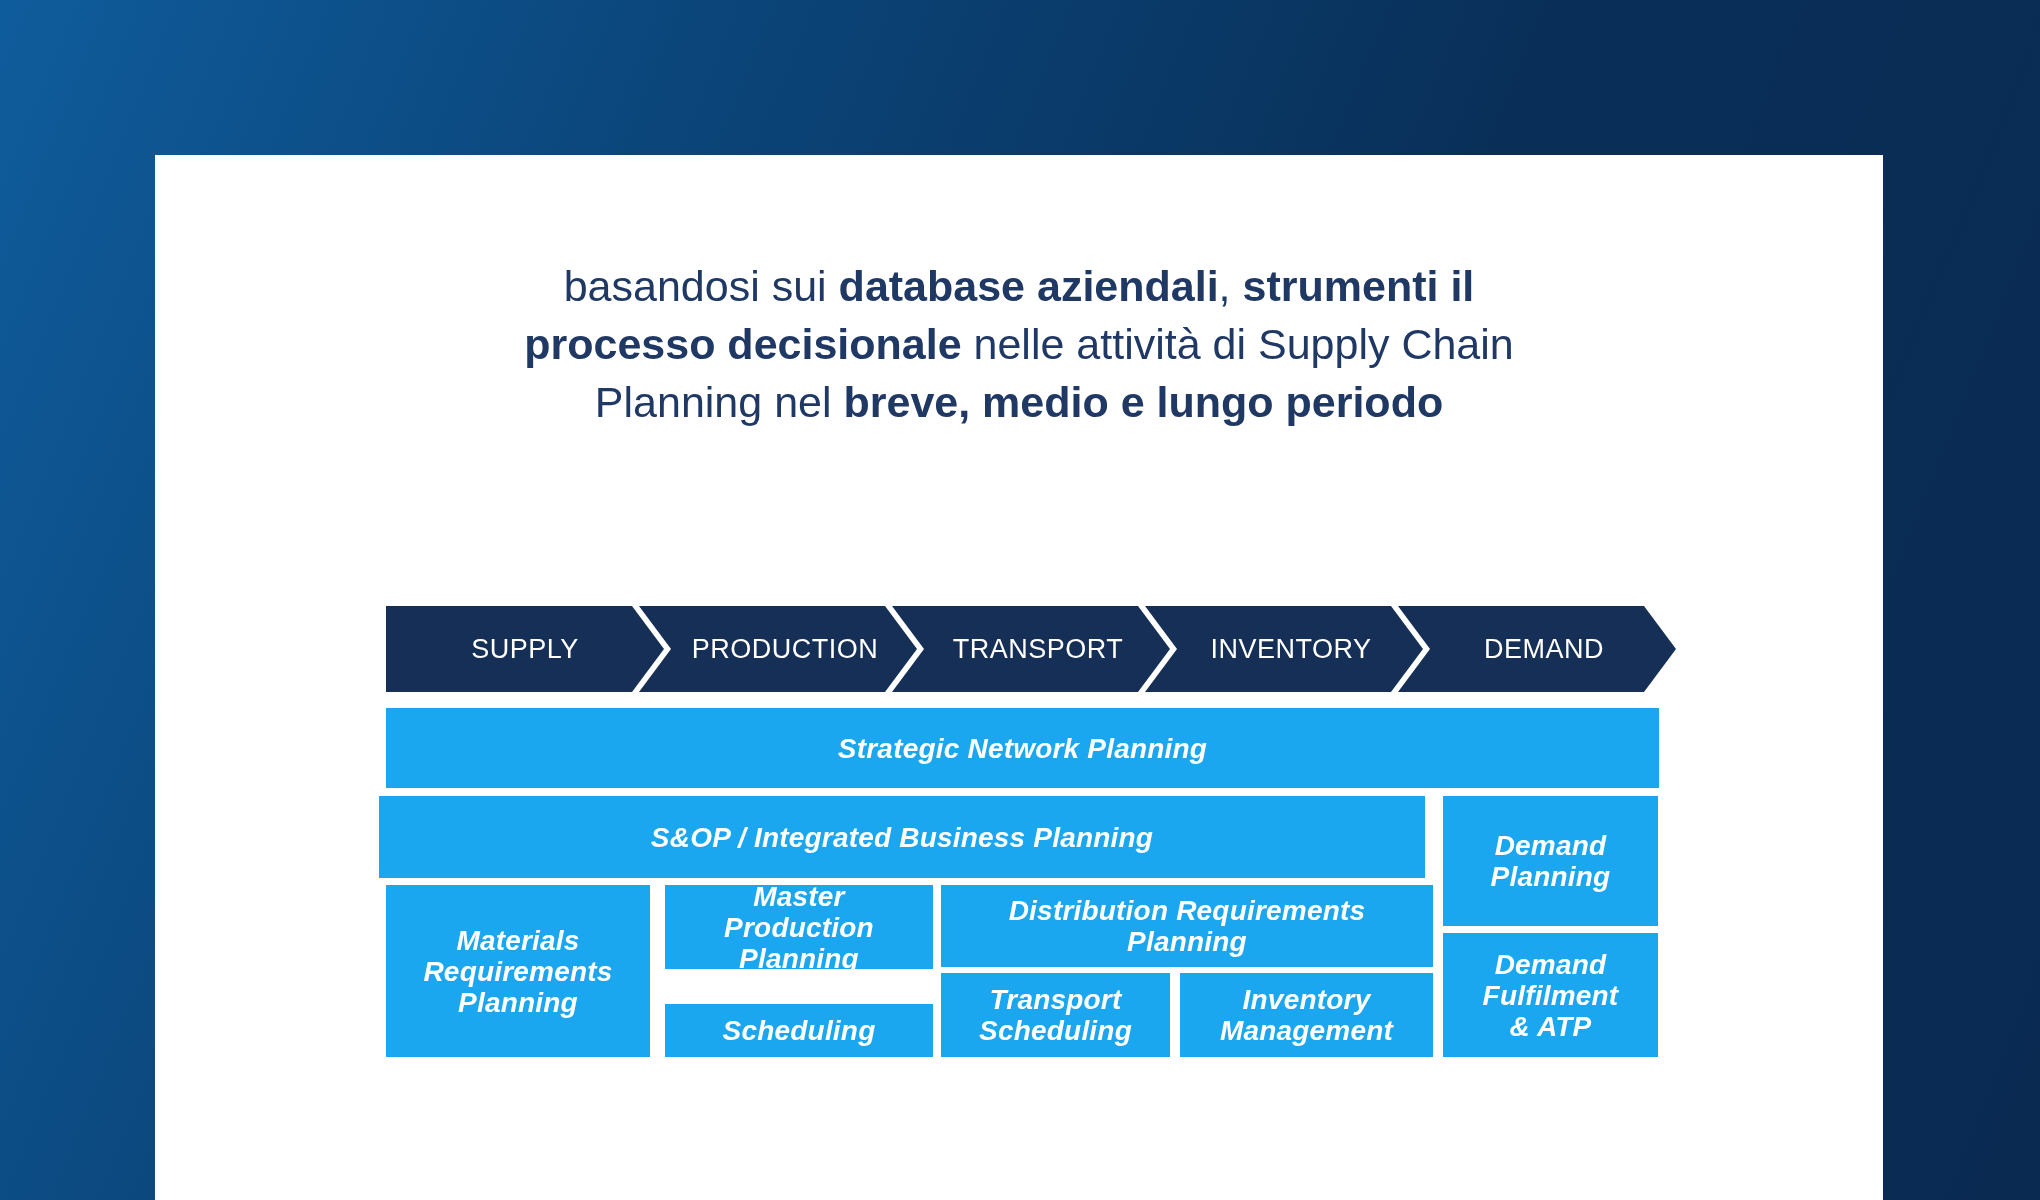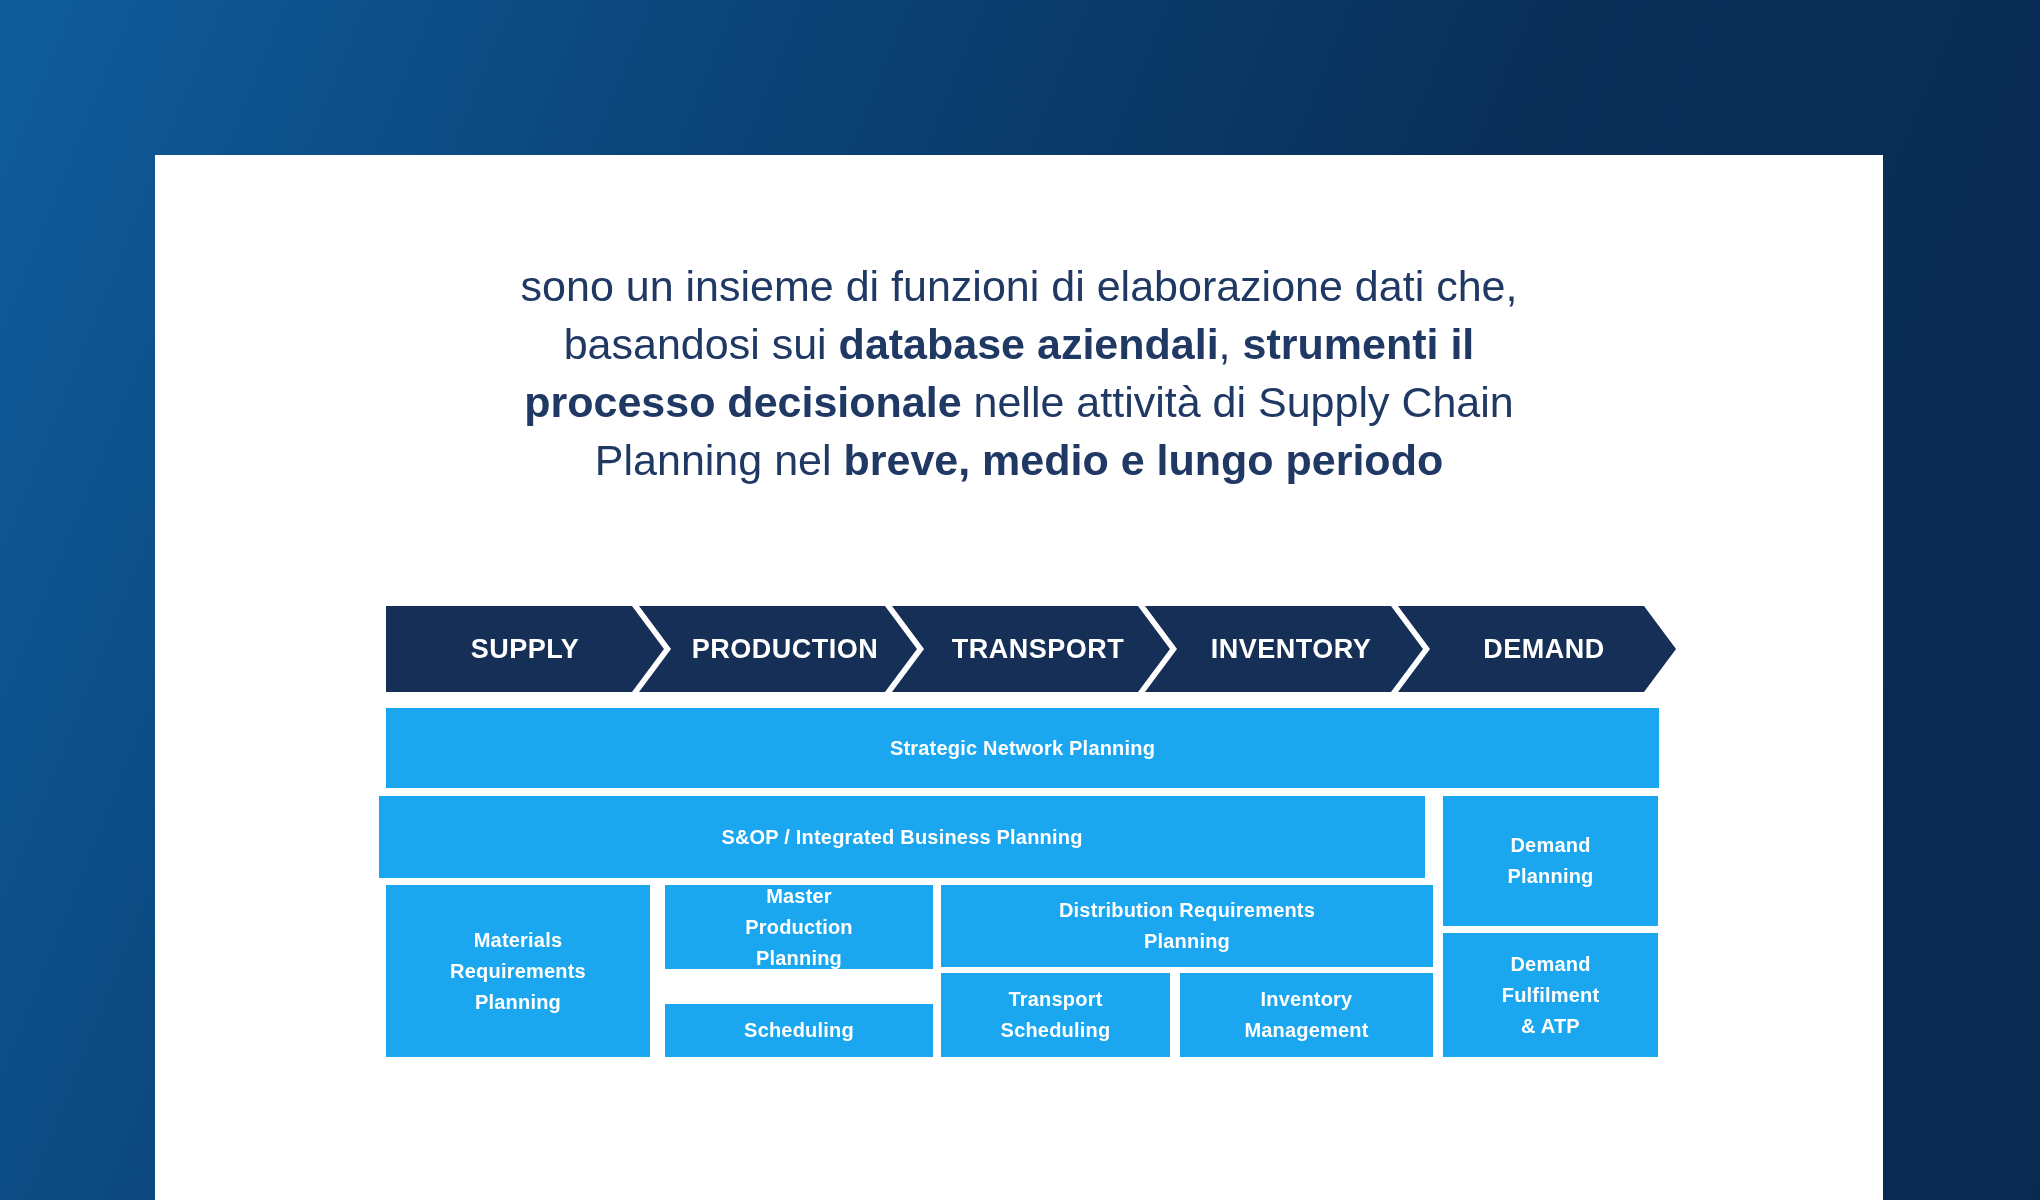--- a/index.html
+++ b/index.html
@@ -21,55 +21,54 @@
   .tl{white-space:nowrap;}
   .title .bold{font-weight:700;}
   
   .chev-bar{
     position:absolute;left:231px;top:451px;height:86px;display:flex;
   }
   .chev{
     width:278px;height:86px;flex:0 0 auto;
     background:#162f56;color:#ffffff;
     display:flex;align-items:center;justify-content:center;
-    font-size:27px;font-weight:700;letter-spacing:0.5px;
+    font-size:27px;font-weight:400;letter-spacing:0.5px;
     clip-path:polygon(0 0, calc(100% - 32px) 0, 100% 50%, calc(100% - 32px) 100%, 0 100%, 32px 50%);
     padding-left:14px;box-sizing:border-box;
   }
   .chev.first{
     clip-path:polygon(0 0, calc(100% - 32px) 0, 100% 50%, calc(100% - 32px) 100%, 0 100%);
     padding-left:0;
   }
   .chev + .chev{margin-left:-25px;}
   
   .bx{
     position:absolute;background:#1ba6f0;color:#ffffff;
     display:flex;align-items:center;justify-content:center;
-    text-align:center;font-size:20px;line-height:31px;font-weight:800;
-    letter-spacing:0.2px;white-space:pre-line;box-sizing:border-box;padding:4px;
+    text-align:center;font-size:28px;line-height:31px;font-weight:800;
+    letter-spacing:0.2px;white-space:pre-line;box-sizing:border-box;padding:4px;font-style:italic;
   }
   #bx-snp {left:231px; top:553px; width:1273px; height:80px;}
   #bx-sop {left:224px; top:641px; width:1046px; height:82px;}
   #bx-dp  {left:1288px;top:641px; width:215px;  height:130px;}
   #bx-mrp {left:231px; top:730px; width:264px;  height:172px;}
   #bx-mpp {left:510px; top:730px; width:268px;  height:84px;}
   #bx-sch {left:510px; top:849px; width:268px;  height:53px;}
   #bx-drp {left:786px; top:730px; width:492px;  height:82px;}
   #bx-ts  {left:786px; top:818px; width:229px;  height:84px;}
   #bx-im  {left:1025px;top:818px; width:253px;  height:84px;}
   #bx-dfa {left:1288px;top:778px; width:215px;  height:124px;}
 </style>
 </head>
 <body>
 
 <div id="screen">
   <div class="card">
 
     <div class="title">
-      <div class="tl"><span>sono un insieme di funzioni di elaborazione dati che,</span></div>
       <div class="tl"><span>basandosi sui </span><span class="bold">database aziendali</span><span>, </span><span class="bold">strumenti il</span></div>
       <div class="tl"><span class="bold">processo decisionale</span><span> nelle attività di Supply Chain</span></div>
       <div class="tl"><span>Planning nel </span><span class="bold">breve, medio e lungo periodo</span></div>
     </div>
 
     <div class="chev-bar">
       <div class="chev first">SUPPLY</div>
       <div class="chev">PRODUCTION</div>
       <div class="chev">TRANSPORT</div>
       <div class="chev">INVENTORY</div>

